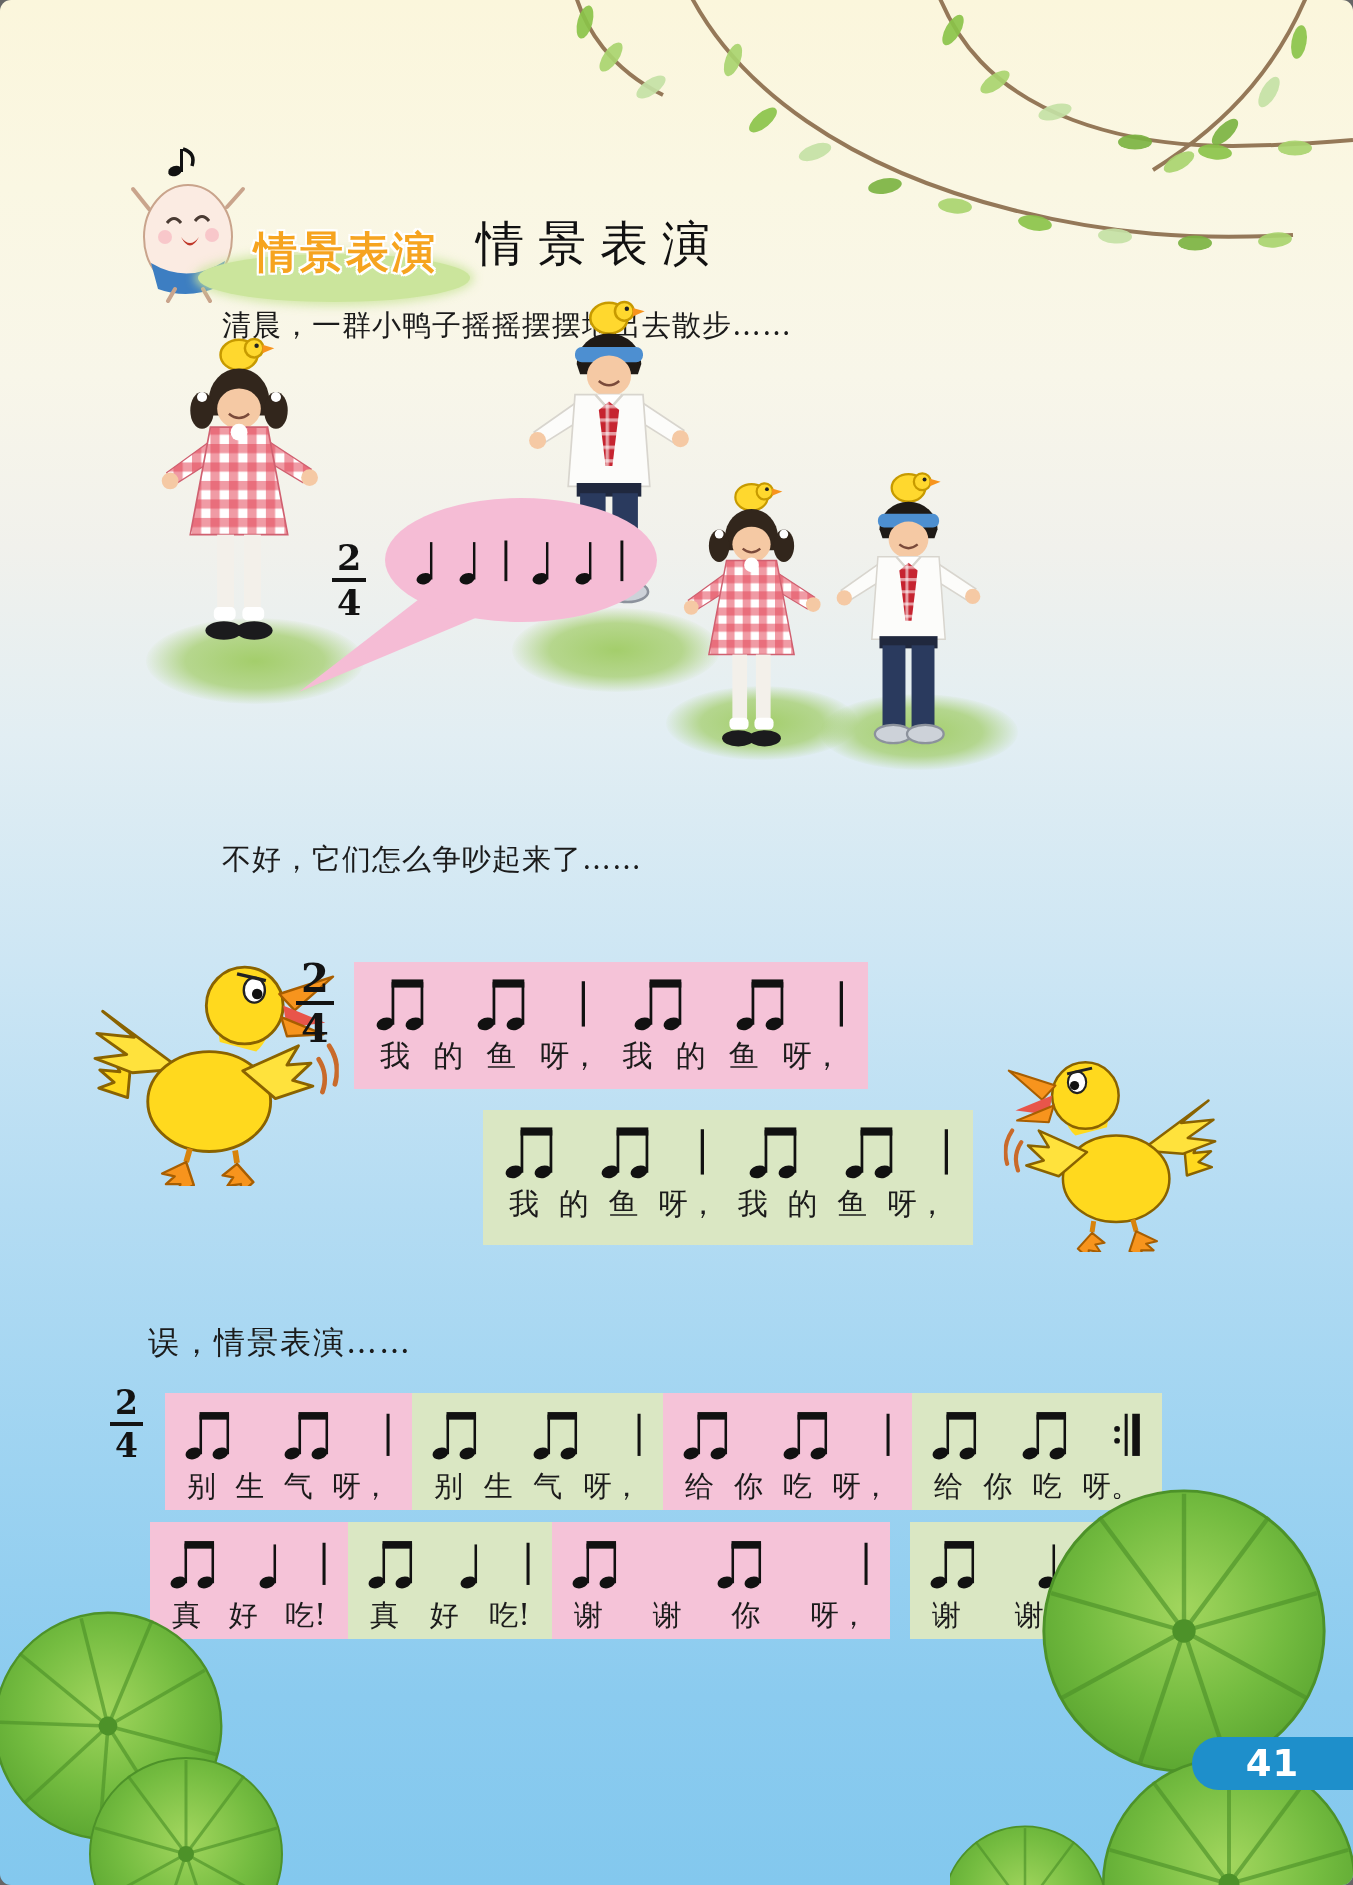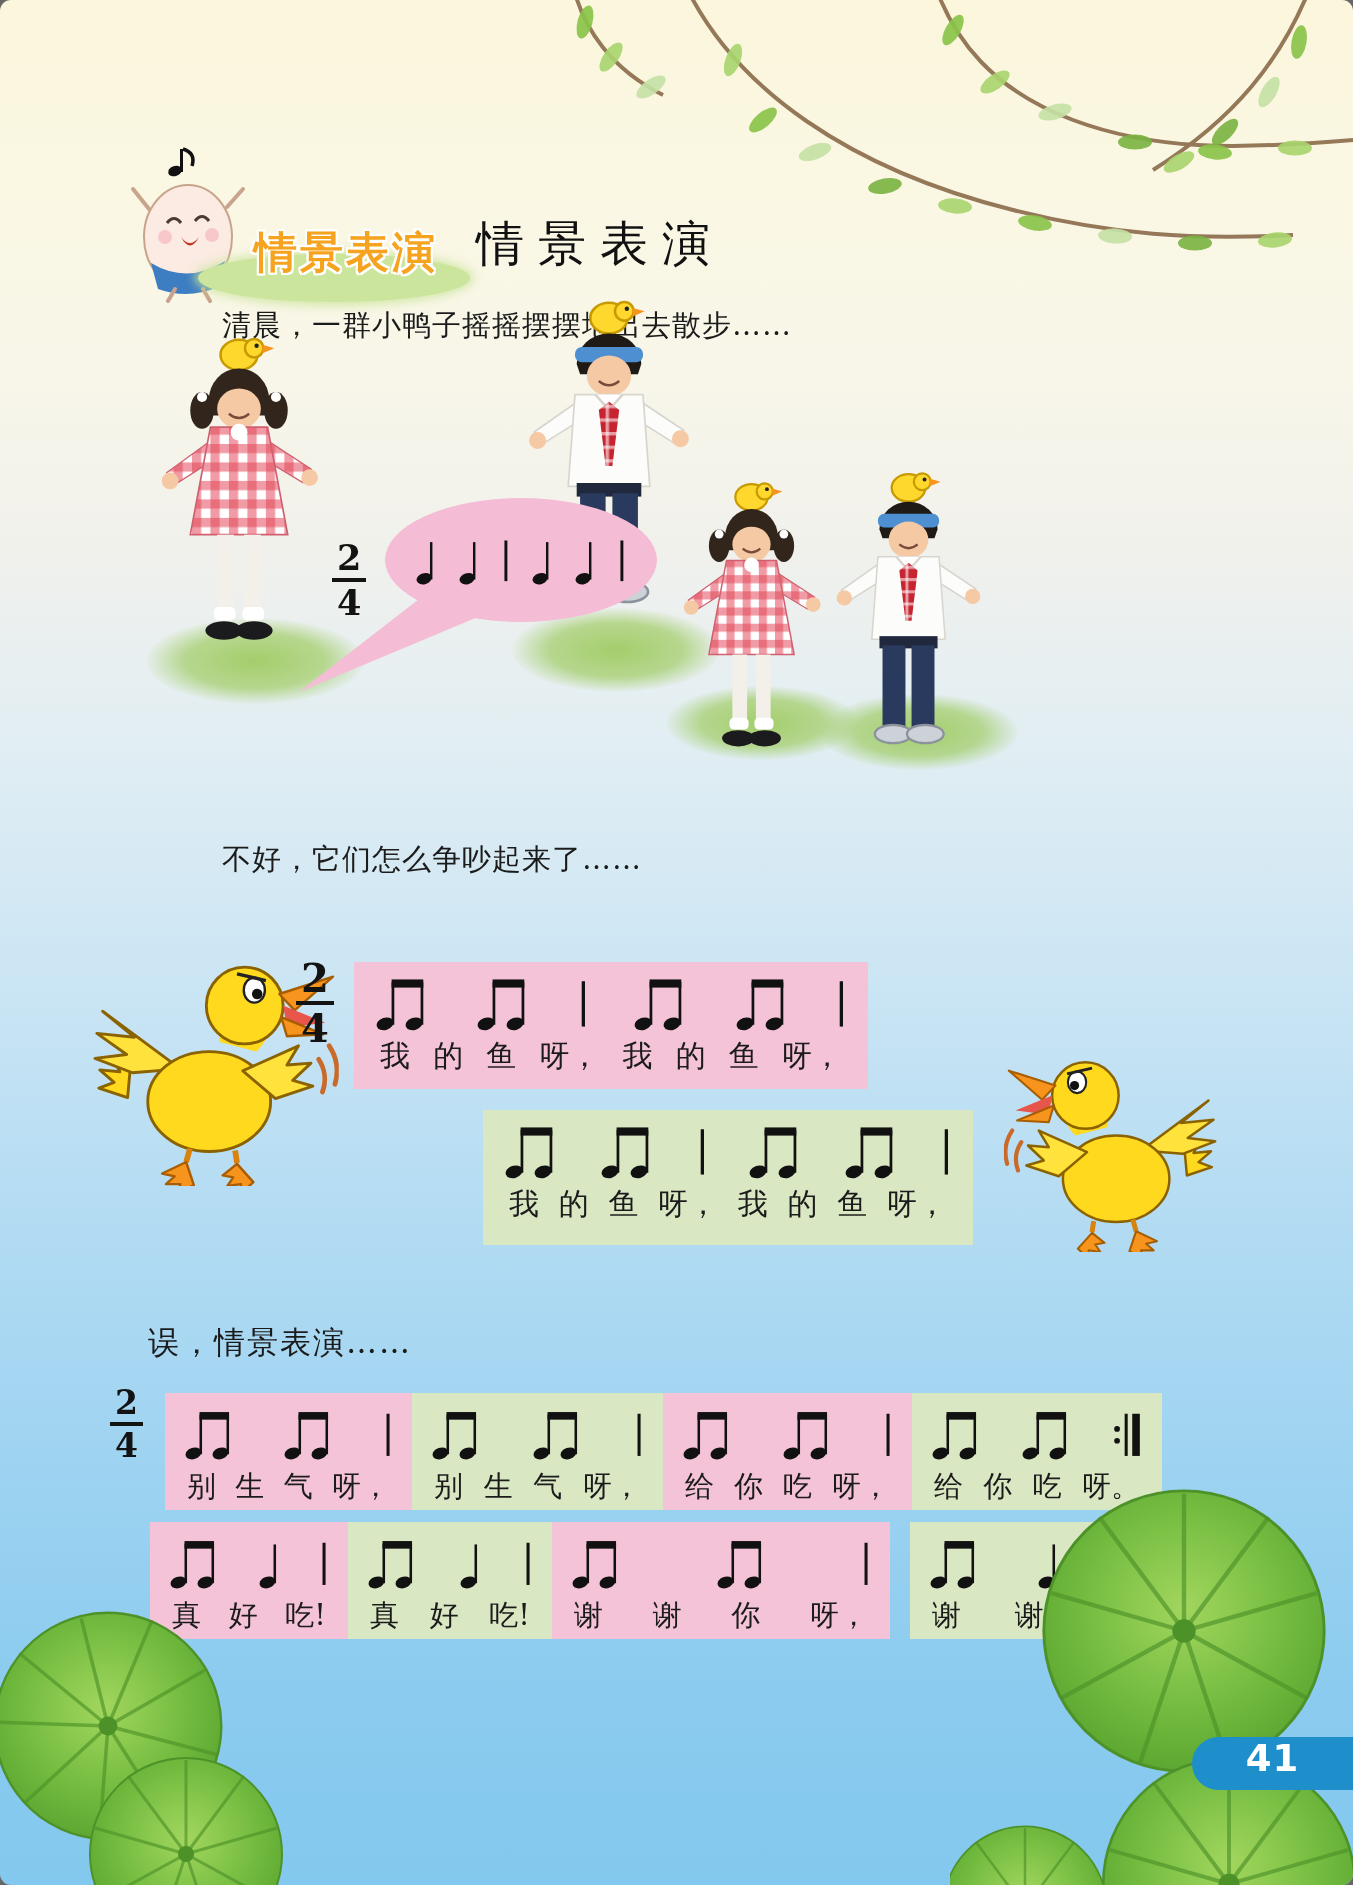--- a/index.html
+++ b/index.html
@@ -67,21 +67,21 @@
   #duckL{left:88px;top:946px;width:252px;height:240px;}
   #duckR{left:988px;top:1044px;width:248px;height:208px;transform:scaleX(-1);}
   
   #mascot{left:128px;top:143px;width:122px;height:160px;}
   #branch{right:0;top:0;width:920px;height:330px;}
   #lotusL{left:-12px;top:1556px;width:305px;height:340px;}
   #lotusR{left:950px;top:1285px;width:403px;height:600px;}
   
   #page-badge{left:1192px;top:1737px;width:161px;height:53px;border-radius:27px 0 0 27px;
     color:#fff;font-family:"DejaVu Sans",sans-serif;font-size:37px;font-weight:bold;
-    display:flex;align-items:flex-start;justify-content:center;letter-spacing:1px;}
+    display:flex;align-items:center;justify-content:center;letter-spacing:1px;}
 </style>
 </head>
 <body>
 
 <div class="page">
 
   <svg width="0" height="0" style="position:absolute" aria-hidden="true">
     <defs>
       <pattern id="ging" width="11" height="11" patternUnits="userSpaceOnUse">
         <rect width="11" height="11" fill="#fff"></rect>

